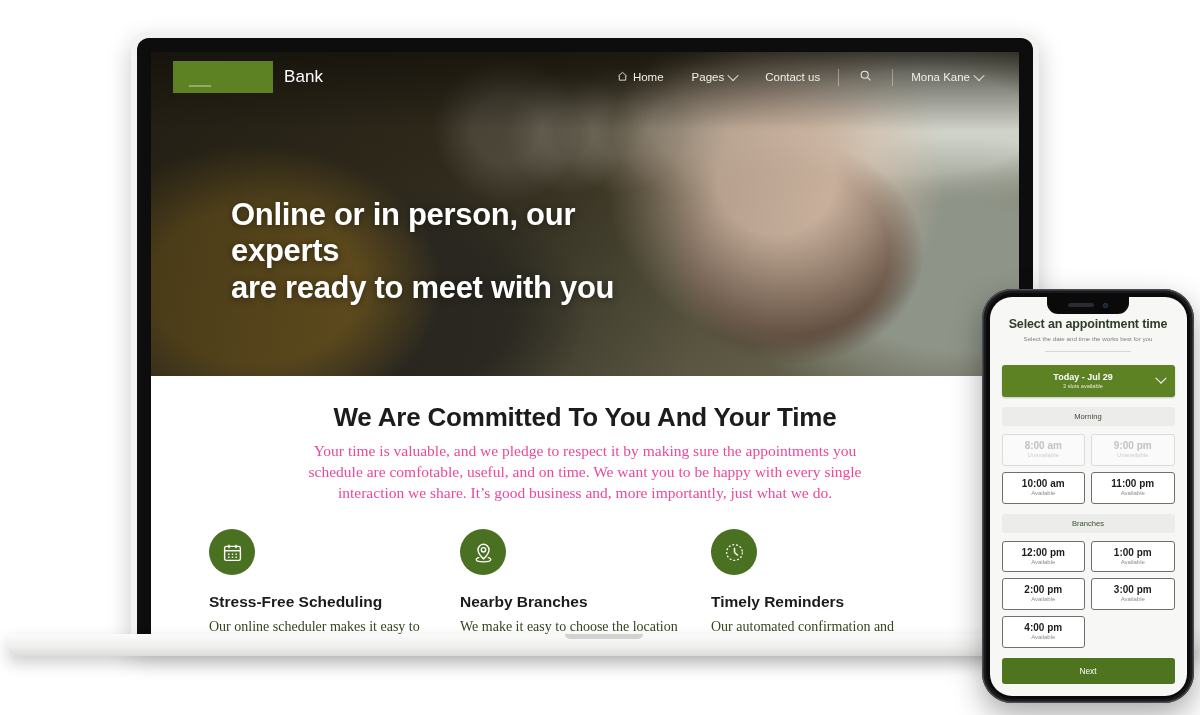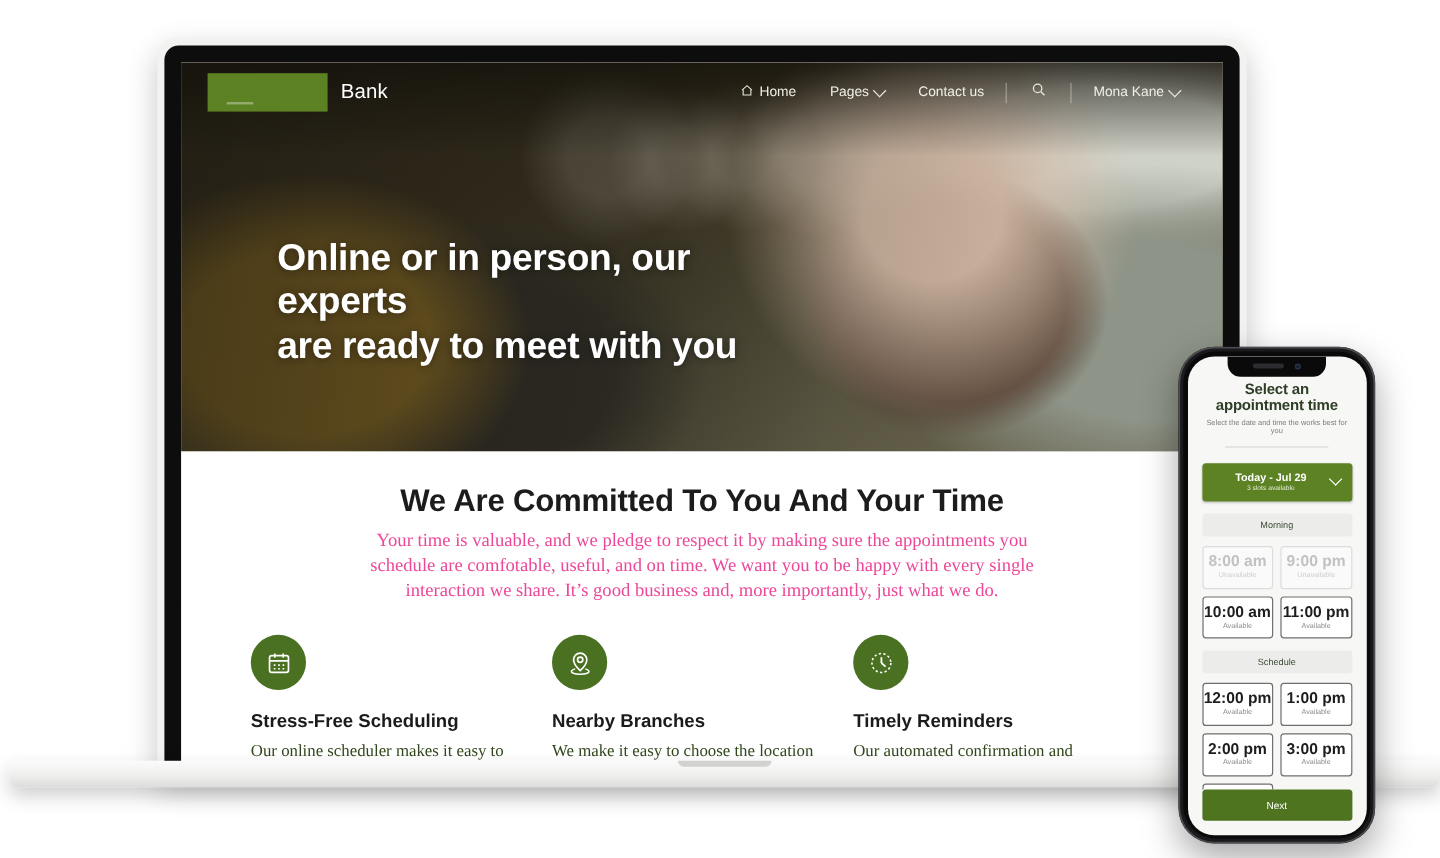--- a/index.html
+++ b/index.html
@@ -78,21 +78,21 @@
     margin:0 auto;max-width:580px;}
 
   .cards{display:flex;gap:1px;padding:26px 58px 0;background:#fff;}
   .card{width:33.33%;padding-right:30px;box-sizing:border-box;text-align:left;}
   .card-icon{width:46px;height:46px;border-radius:50%;background:#4a7021;display:flex;
     align-items:center;justify-content:center;margin-bottom:18px;}
   .card-h3{font-size:15.5px;font-weight:bold;color:#1b1b1b;margin:0 0 7px;}
   .card-p{font-family:"Liberation Serif",serif;font-size:14px;line-height:1.33;color:#32471c;margin:0;}
 
   
-  #phone{position:absolute;left:982px;top:289px;width:164px;height:414px;z-index:20;}
+  #phone{position:absolute;left:982px;top:289px;width:212px;height:414px;z-index:20;}
   #phone-frame{position:absolute;inset:0;background:#1a1a1c;border-radius:30px;
     box-shadow:0 12px 30px rgba(0,0,0,.34),inset 0 0 0 1.5px #4b4b50;}
   #phone-frame2{position:absolute;left:4px;top:4px;right:4px;bottom:4px;background:#0a0a0b;border-radius:27px;}
   #phone-screen{position:absolute;left:7.5px;top:7.5px;right:7.5px;bottom:7.5px;background:#f7f7f5;
     border-radius:22px;overflow:hidden;display:flex;flex-direction:column;}
   #notch{position:absolute;left:50%;transform:translateX(-50%);top:0;width:82px;height:17px;
     background:#0a0a0b;border-radius:0 0 11px 11px;z-index:5;display:flex;align-items:center;
     justify-content:center;gap:9px;}
   #notch-speaker{width:26px;height:3.2px;background:#2b2b30;border-radius:2px;}
   #notch-cam{width:5px;height:5px;border-radius:50%;background:#16202e;box-shadow:inset 0 0 0 1px #27364a;}
@@ -108,21 +108,21 @@
   .date-main{color:#fff;font-size:9px;font-weight:bold;line-height:1.25;}
   .date-sub{color:#e3ecd3;font-size:5.6px;line-height:1.3;}
   .date-chev{width:7px;height:7px;border-right:1.4px solid #fff;border-bottom:1.4px solid #fff;
     transform:rotate(45deg) translate(-2px,-2px);margin-left:2px;}
 
   .grp-hd{background:#ececea;border-radius:3px;text-align:center;font-size:7.6px;color:#3a4a33;
     padding:5px 0;margin:10px 0 8px;}
   .slots{display:flex;flex-wrap:wrap;gap:6px;}
   .slot{width:calc(50% - 3px);box-sizing:border-box;border:1.1px solid #6f6f6f;border-radius:3px;
     background:#fff;text-align:center;padding:4px 0 5px;}
-  .slot-t{font-size:13px;font-weight:bold;color:#1d1d1d;line-height:1.3;}
+  .slot-t{font-size:10px;font-weight:bold;color:#1d1d1d;line-height:1.3;}
   .slot-s{font-size:6px;color:#8d8d8d;line-height:1.3;}
   .slot.off{border-color:#dcdcdc;background:#fafafa;}
   .slot.off .slot-t{color:#c2c2c2;}
   .slot.off .slot-s{color:#cfcfcf;}
 
   .ph-foot{padding:0 12px 12px;}
   .next-btn{background:#4e7420;border-radius:3px;color:#fff;font-size:8.4px;text-align:center;padding:8px 0;}
 </style>
 </head>
 <body>
@@ -277,21 +277,21 @@
         <div class="slot">
           <div class="slot-t">10:00 am</div>
           <div class="slot-s">Available</div>
         </div>
         <div class="slot">
           <div class="slot-t">11:00 pm</div>
           <div class="slot-s">Available</div>
         </div>
       </div>
 
-      <div class="grp-hd">Schedule</div>
+      <div class="grp-hd">Branches</div>
       <div class="slots">
         <div class="slot">
           <div class="slot-t">12:00 pm</div>
           <div class="slot-s">Available</div>
         </div>
         <div class="slot">
           <div class="slot-t">1:00 pm</div>
           <div class="slot-s">Available</div>
         </div>
         <div class="slot">

